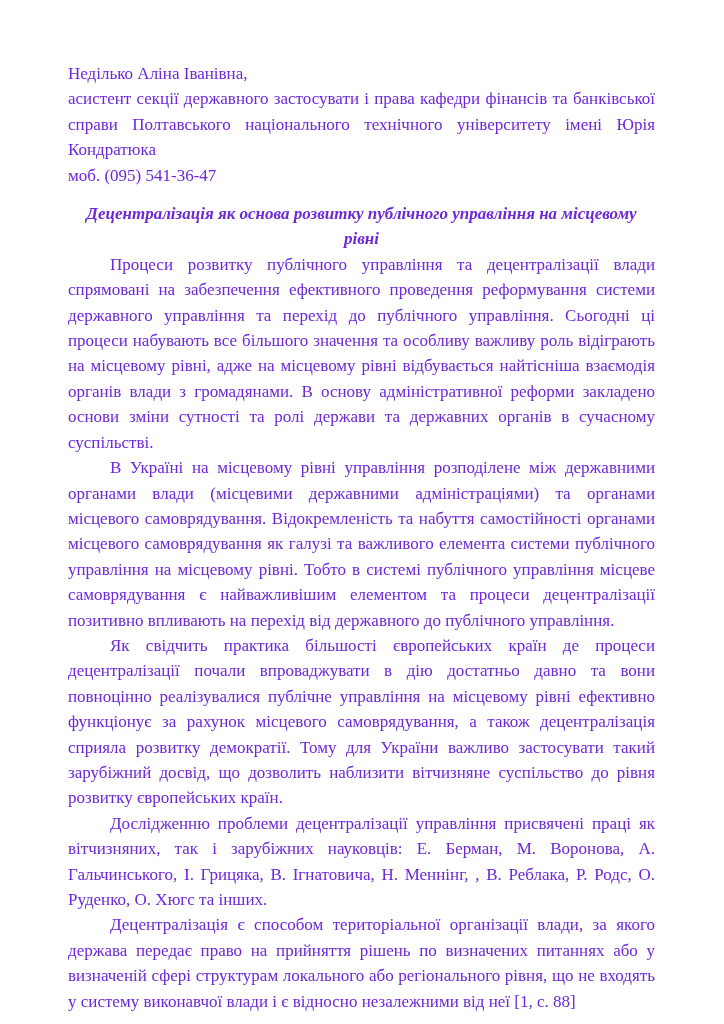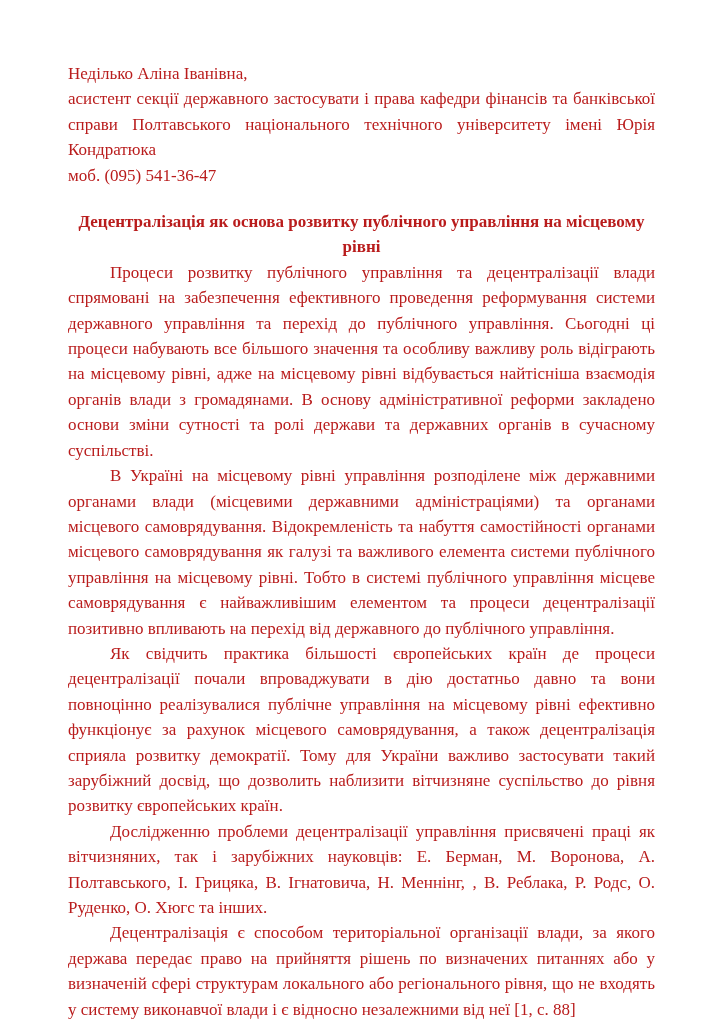--- a/index.html
+++ b/index.html
@@ -12,39 +12,40 @@
     width: 724px;
     height: 1024px;
     overflow: hidden;
   }
   .page {
     box-sizing: border-box;
     width: 724px;
     height: 1024px;
     padding: 61px 69px 15px 68px;
     background: #ffffff;
-    color: #b91c1c;
+    color: #6d28d9;
     font-family: "Liberation Serif", "DejaVu Serif", serif;
     font-size: 17px;
     line-height: 25.4px;
     -webkit-font-smoothing: antialiased;
   }
   .line {
     margin: 0;
     text-align: left;
   }
   .just {
     text-align: justify;
   }
   .doc-title {
-    margin: 21px 0 0 0;
+    margin: 13px 0 0 0;
     font-size: 17px;
     line-height: 25.4px;
     font-weight: bold;
     text-align: center;
+    font-style: italic;
   }
   p.body-para {
     margin: 0;
     text-align: justify;
     text-indent: 42px;
   }
 </style>
 </head>
 <body>
 
@@ -55,18 +56,18 @@
     <p class="line just">асистент секції державного застосувати і права кафедри фінансів та банківської справи Полтавського національного технічного університету імені Юрія Кондратюка</p>
     <p class="line">моб. (095) 541-36-47</p>
   </div>
 
   <h1 class="doc-title">Децентралізація як основа розвитку публічного управління на місцевому рівні</h1>
 
   <div>
     <p class="body-para">Процеси розвитку публічного управління та децентралізації влади спрямовані на забезпечення ефективного проведення реформування системи державного управління та перехід до публічного управління. Сьогодні ці процеси набувають все більшого значення та особливу важливу роль відіграють на місцевому рівні, адже на місцевому рівні відбувається найтісніша взаємодія органів влади з громадянами. В основу адміністративної реформи закладено основи зміни сутності та ролі держави та державних органів в сучасному суспільстві.</p>
     <p class="body-para">В Україні на місцевому рівні управління розподілене між державними органами влади (місцевими державними адміністраціями) та органами місцевого самоврядування. Відокремленість та набуття самостійності органами місцевого самоврядування як галузі та важливого елемента системи публічного управління на місцевому рівні. Тобто в системі публічного управління місцеве самоврядування є найважливішим елементом та процеси децентралізації позитивно впливають на перехід від державного до публічного управління.</p>
     <p class="body-para">Як свідчить практика більшості європейських країн де процеси децентралізації почали впроваджувати в дію достатньо давно та вони повноцінно реалізувалися публічне управління на місцевому рівні ефективно функціонує за рахунок місцевого самоврядування, а також децентралізація сприяла розвитку демократії. Тому для України важливо застосувати такий зарубіжний досвід, що дозволить наблизити вітчизняне суспільство до рівня розвитку європейських країн.</p>
-    <p class="body-para">Дослідженню проблеми децентралізації управління присвячені праці як вітчизняних, так і зарубіжних науковців: Е. Берман, М. Воронова, А. Полтавського, І. Грицяка, В. Ігнатовича, Н. Меннінг, , В. Реблака, Р. Родс, О. Руденко, О. Хюгс та інших.</p>
+    <p class="body-para">Дослідженню проблеми децентралізації управління присвячені праці як вітчизняних, так і зарубіжних науковців: Е. Берман, М. Воронова, А. Гальчинського, І. Грицяка, В. Ігнатовича, Н. Меннінг, , В. Реблака, Р. Родс, О. Руденко, О. Хюгс та інших.</p>
     <p class="body-para">Децентралізація є способом територіальної організації влади, за якого держава передає право на прийняття рішень по визначених питаннях або у визначеній сфері структурам локального або регіонального рівня, що не входять у систему виконавчої влади і є відносно незалежними від неї [1, с. 88]</p>
 
   </div>
 
 </div>
 
 </body></html>

